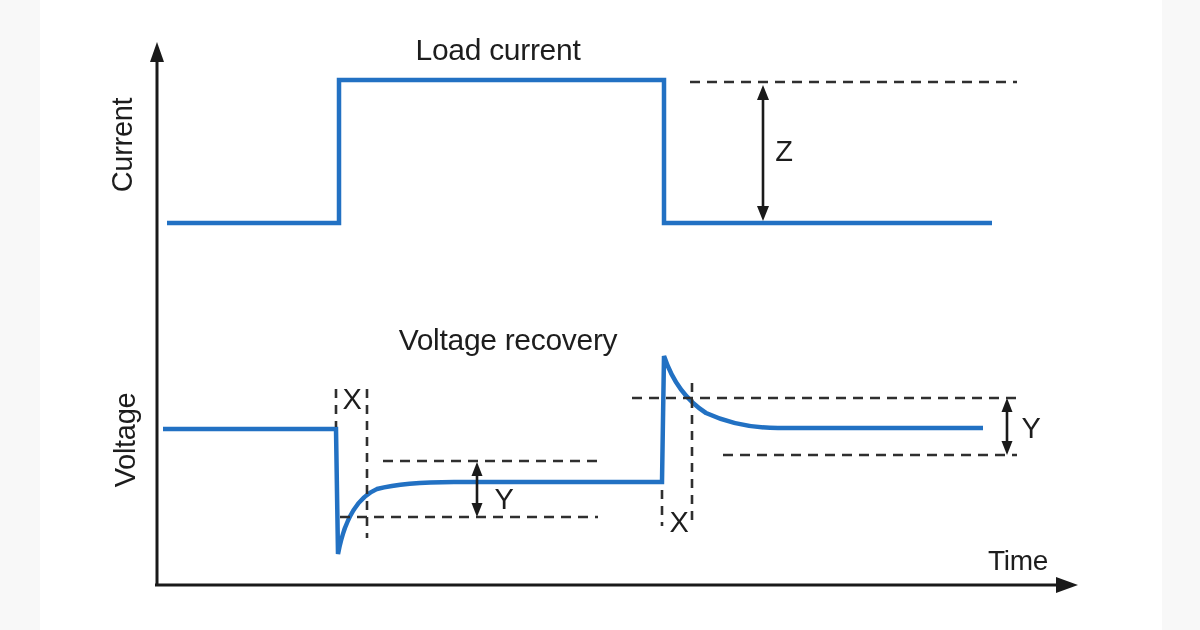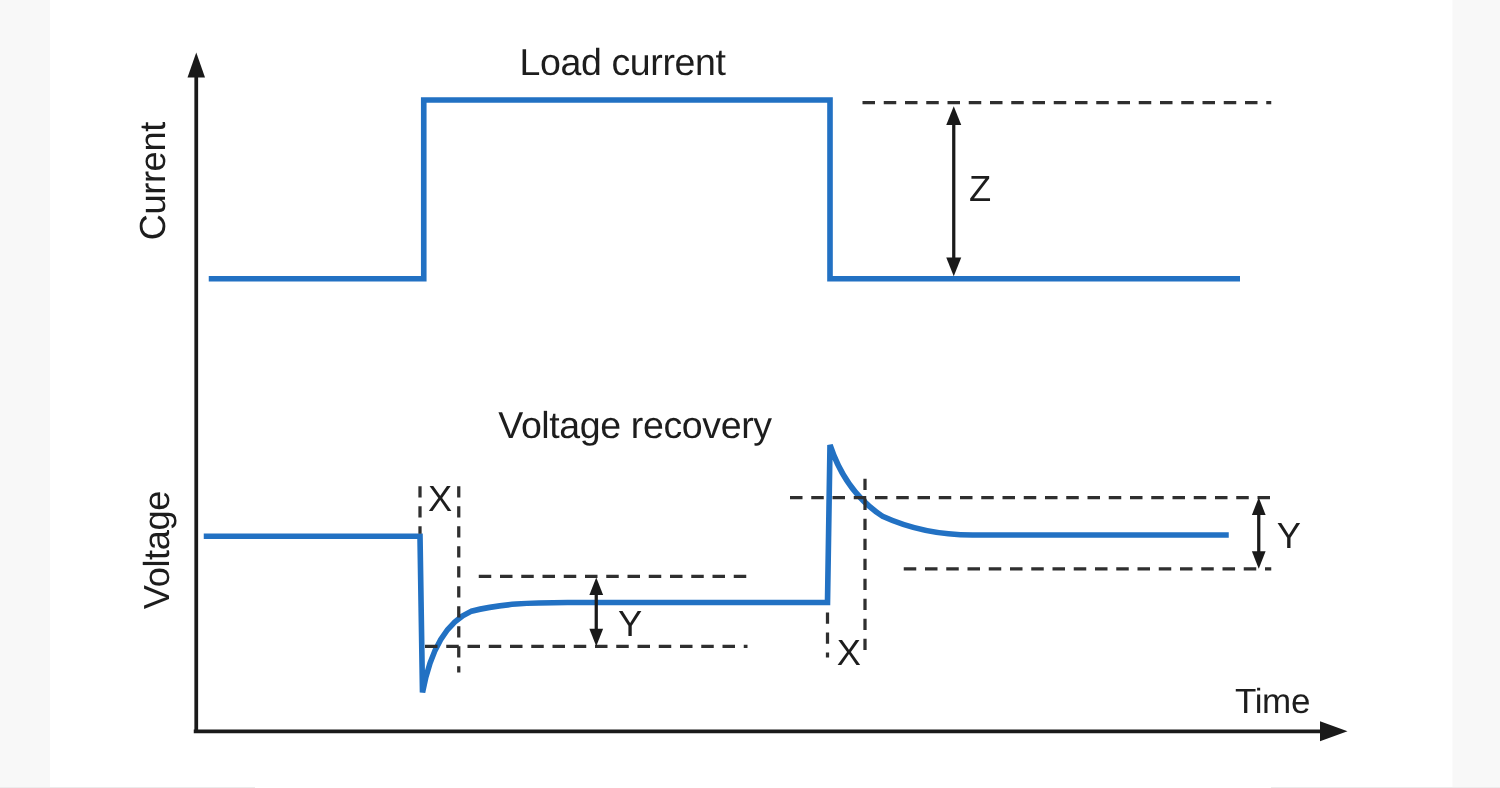--- a/index.html
+++ b/index.html
@@ -4,21 +4,21 @@
 <style>
   html, body {
     margin: 0;
     padding: 0;
     background: #ffffff;
   }
   .stage {
     position: relative;
     width: 1200px;
     height: 630px;
-    background: #a3a3a3;
+    background: #f0abfc;
     overflow: hidden;
     font-family: "Liberation Sans", sans-serif;
   }
   svg { display: block; }
   text {
     font-family: "Liberation Sans", sans-serif;
     fill: #1d1d1d;
     letter-spacing: -0.3px;
   }
   .title-text   { font-size: 30px; }

